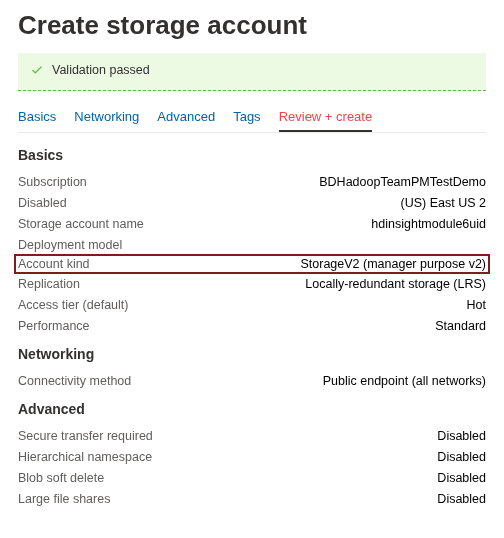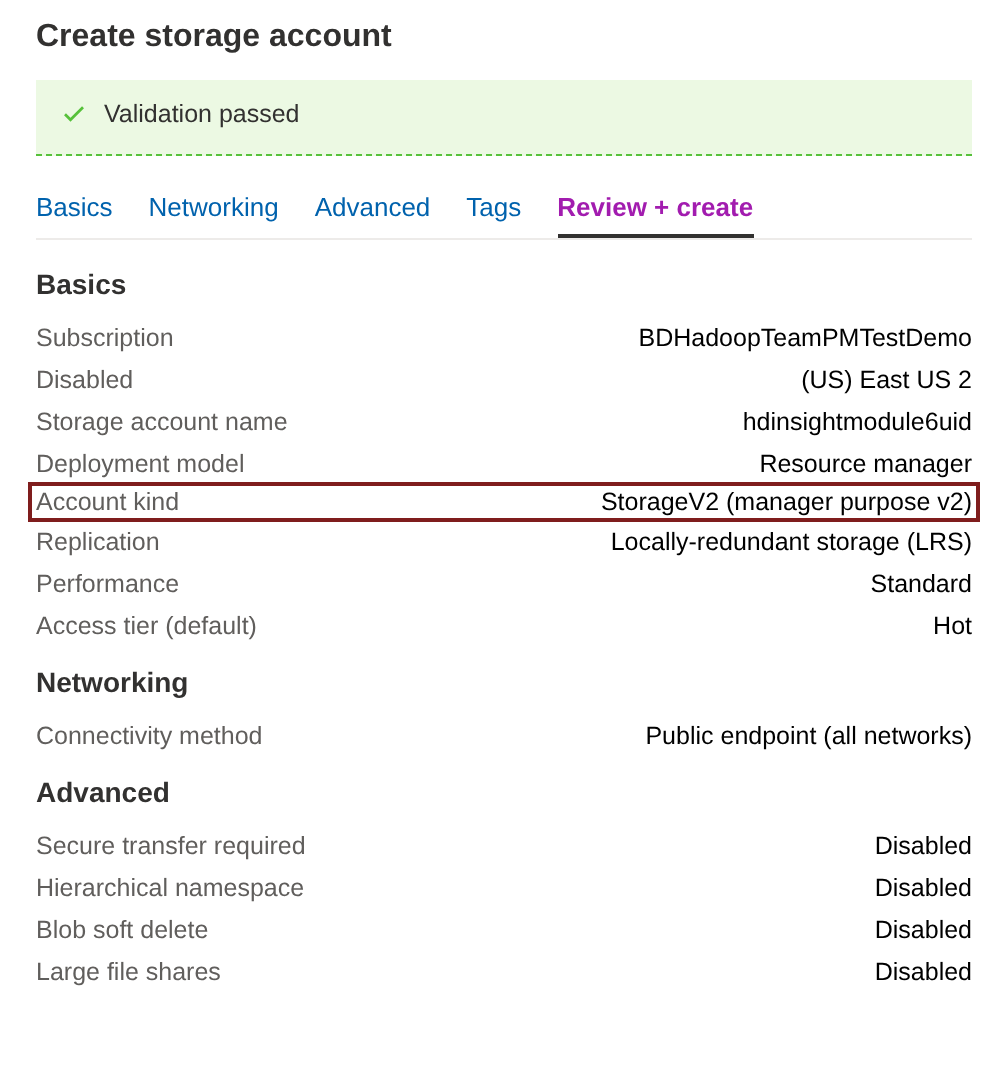--- a/index.html
+++ b/index.html
@@ -5,21 +5,21 @@
     * { box-sizing: border-box; margin: 0; padding: 0; }
     body {
       font-family: "Segoe UI", -apple-system, sans-serif;
       font-size: 13px;
       color: #323130;
       width: 504px;
       background: #fff;
     }
     .page { padding: 0 18px 18px 18px; }
     .page-title {
-      font-size: 16px;
+      font-size: 26px;
       font-weight: 600;
       padding: 10px 0 12px 0;
     }
     .validation-bar {
       background: #ecf9e3;
       border-bottom: 1px dashed #56c13a;
       padding: 10px 12px;
       display: flex;
       align-items: flex-start;
       gap: 8px;
@@ -33,23 +33,23 @@
       border-bottom: 1px solid #edebe9;
       margin-bottom: 14px;
     }
     .tab {
       padding: 6px 0;
       font-size: 13px;
       color: #0062ad;
       cursor: pointer;
     }
     .tab.active {
-      color: #a21caf;
+      color: #ef4444;
       border-bottom: 2px solid #323130;
-      font-weight: 700;
+      font-weight: 400;
     }
     .section-header {
       font-size: 14px;
       font-weight: 600;
       margin: 10px 0 8px 0;
       color: #323130;
     }
     .row {
       display: flex;
       padding: 3.5px 0;
@@ -99,37 +99,36 @@
   <div class="row">
     <span class="label">Disabled</span>
     <span class="value">(US) East US 2</span>
   </div>
   <div class="row">
     <span class="label">Storage account name</span>
     <span class="value">hdinsightmodule6uid</span>
   </div>
   <div class="row">
     <span class="label">Deployment model</span>
-    <span class="value">Resource manager</span>
   </div>
   <div class="row highlight">
     <span class="label">Account kind</span>
     <span class="value">StorageV2 (manager purpose v2)</span>
   </div>
   <div class="row">
     <span class="label">Replication</span>
     <span class="value">Locally-redundant storage (LRS)</span>
   </div>
   <div class="row">
+    <span class="label">Access tier (default)</span>
+    <span class="value">Hot</span>
+  </div>
+  <div class="row">
     <span class="label">Performance</span>
     <span class="value">Standard</span>
-  </div>
-  <div class="row">
-    <span class="label">Access tier (default)</span>
-    <span class="value">Hot</span>
   </div>
 
   <div class="section-header">Networking</div>
   <div class="row">
     <span class="label">Connectivity method</span>
     <span class="value">Public endpoint (all networks)</span>
   </div>
 
   <div class="section-header">Advanced</div>
   <div class="row">

